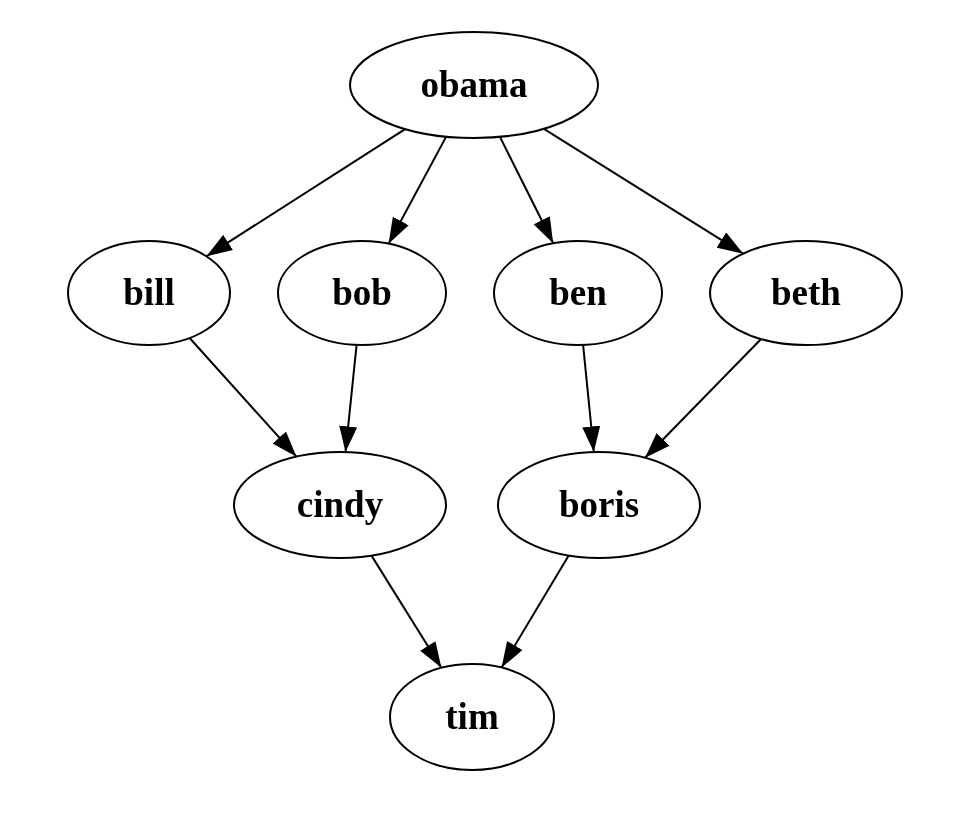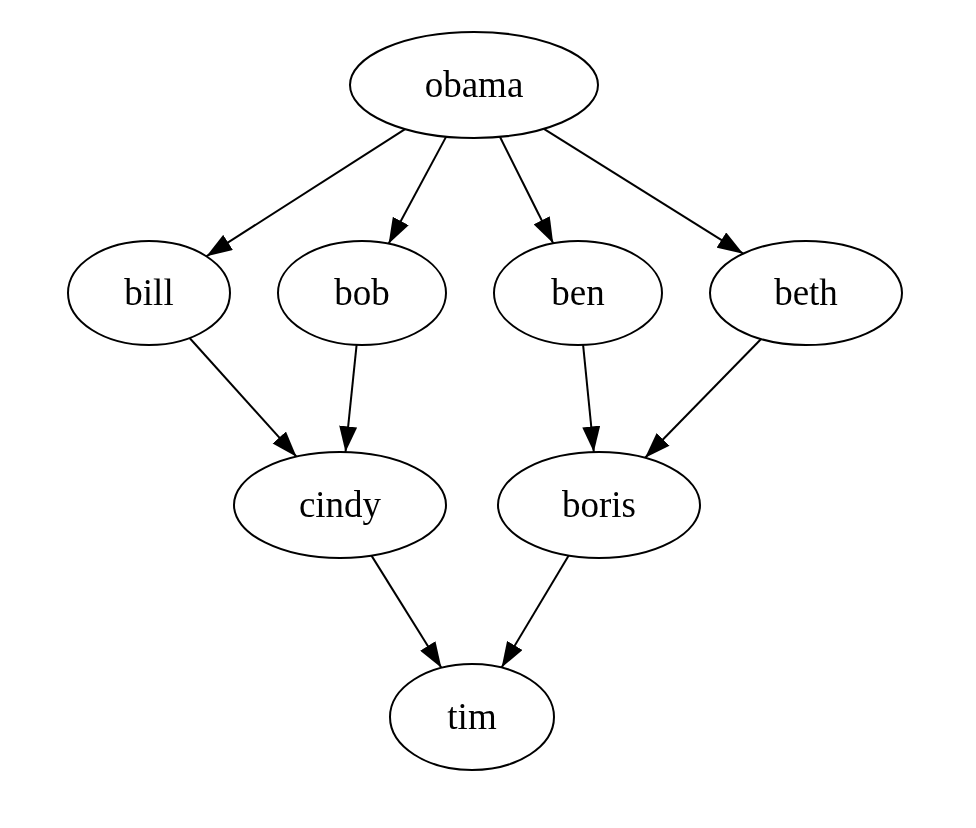--- a/index.html
+++ b/index.html
@@ -6,20 +6,21 @@
     margin: 0;
     padding: 0;
     background: #ffffff;
   }
   .canvas {
     width: 976px;
     height: 828px;
     background: #ffffff;
     position: relative;
     overflow: hidden;
+    font-weight: bold;
   }
   svg {
     display: block;
   }
   .node-ellipse {
     fill: #ffffff;
     stroke: #000000;
     stroke-width: 2;
   }
   .node-label {

